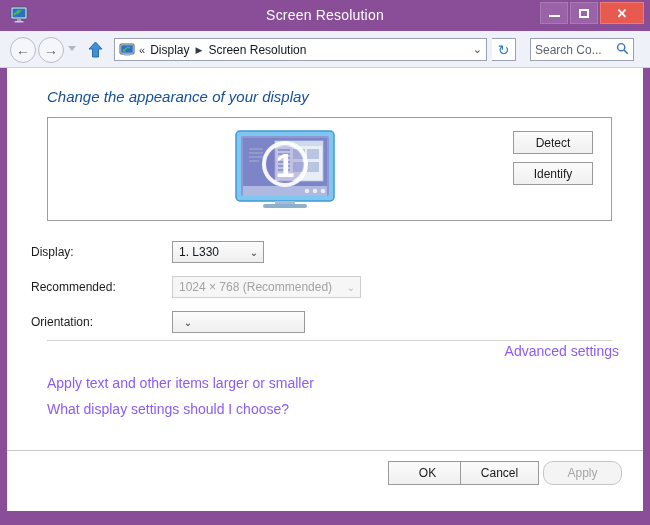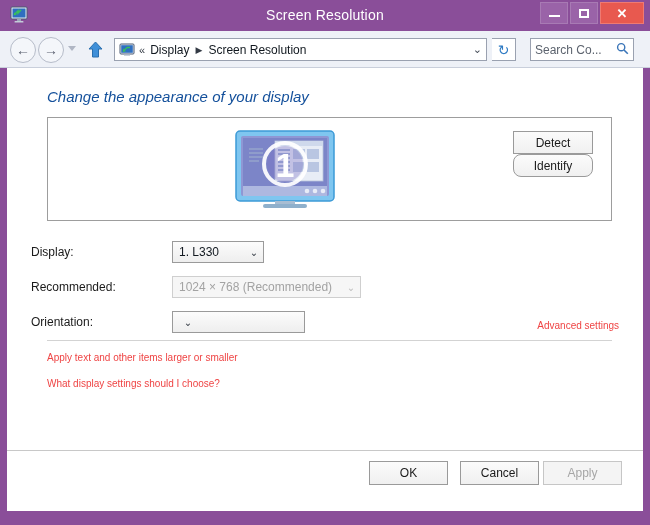--- a/index.html
+++ b/index.html
@@ -235,22 +235,22 @@
     font-family: "Liberation Sans", sans-serif;
   }
   .btn.disabled { color: #a6a6a6; border-color: #c6c6c6; background: #f4f4f4; }
   .btn-detect {
     position: absolute;
     right: 18px; top: 13px;
     width: 80px; height: 23px;
   }
   .btn-identify {
     position: absolute;
-    right: 18px; top: 36px;
-    width: 80px; height: 23px; border-radius: 8px;
+    right: 18px; top: 44px;
+    width: 80px; height: 23px;
   }
 
   .field-label {
     position: absolute;
     left: 24px;
     font-size: 12px;
     color: #1b1b1b;
   }
   .combo {
     position: absolute;
@@ -275,23 +275,24 @@
   .combo-arrow {
     width: 18px;
     text-align: center;
     font-size: 10px;
     color: #333a44;
   }
   .combo.disabled .combo-arrow { color: #bdbdbd; }
 
   .link {
     position: absolute;
-    font-size: 10px;
-    color: #ef4444;
+    font-size: 14px;
+    color: #8b5cf6;
     cursor: pointer;
+    margin-top: 23px;
   }
   .link-advanced { right: 24px; top: 252px; }
   .link-bigger  { left: 40px; top: 284px; }
   .link-choose  { left: 40px; top: 310px; }
 
   .hr {
     position: absolute;
     left: 40px;
     width: 565px;
     height: 1px;
@@ -300,32 +301,32 @@
   .hr-mid { top: 272px; }
   .hr-bottom {
     left: 0;
     top: 382px;
     width: 636px;
     background: #c8c8c8;
   }
 
   .btn-ok {
     position: absolute;
-    left: 362px; top: 393px;
+    left: 381px; top: 393px;
     width: 79px; height: 24px;
   }
   .btn-cancel {
     position: absolute;
     left: 453px; top: 393px;
     width: 79px; height: 24px;
   }
   .btn-apply {
     position: absolute;
     left: 536px; top: 393px;
-    width: 79px; height: 24px;
+    width: 79px; height: 24px; border-radius: 10px;
   }
 </style>
 </head>
 <body>
 
 <div class="window">
 
   <div class="titlebar">
     <span class="title-icon">
       <svg width="22" height="22" viewBox="0 0 22 22">

